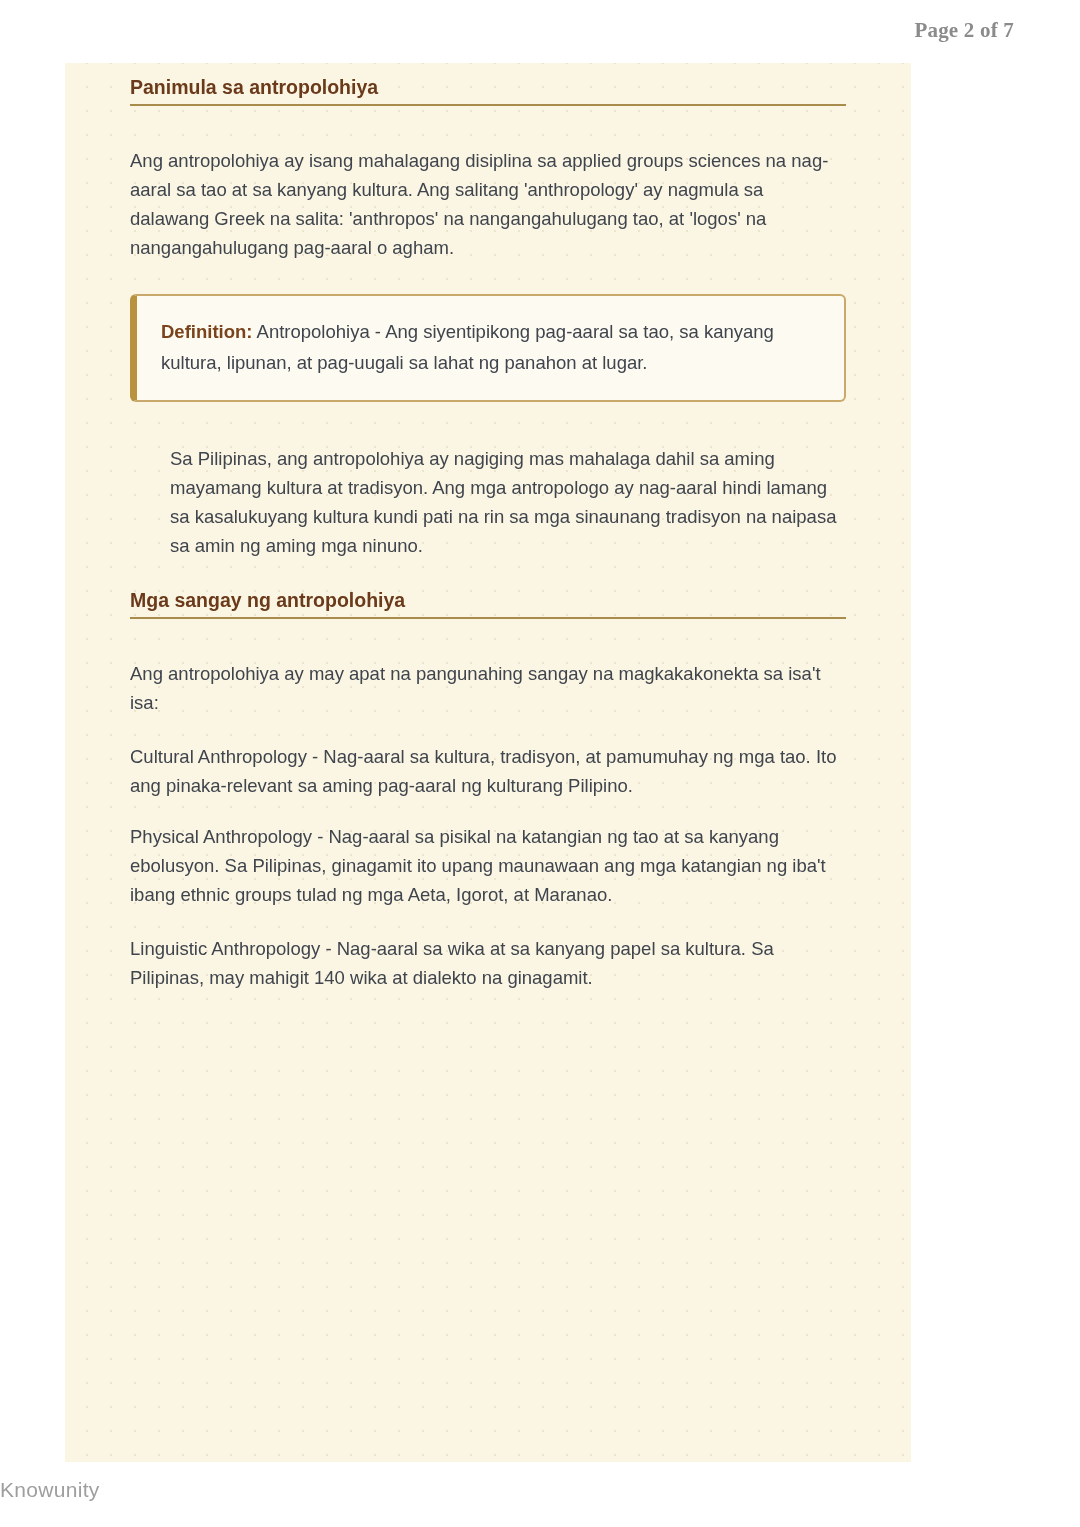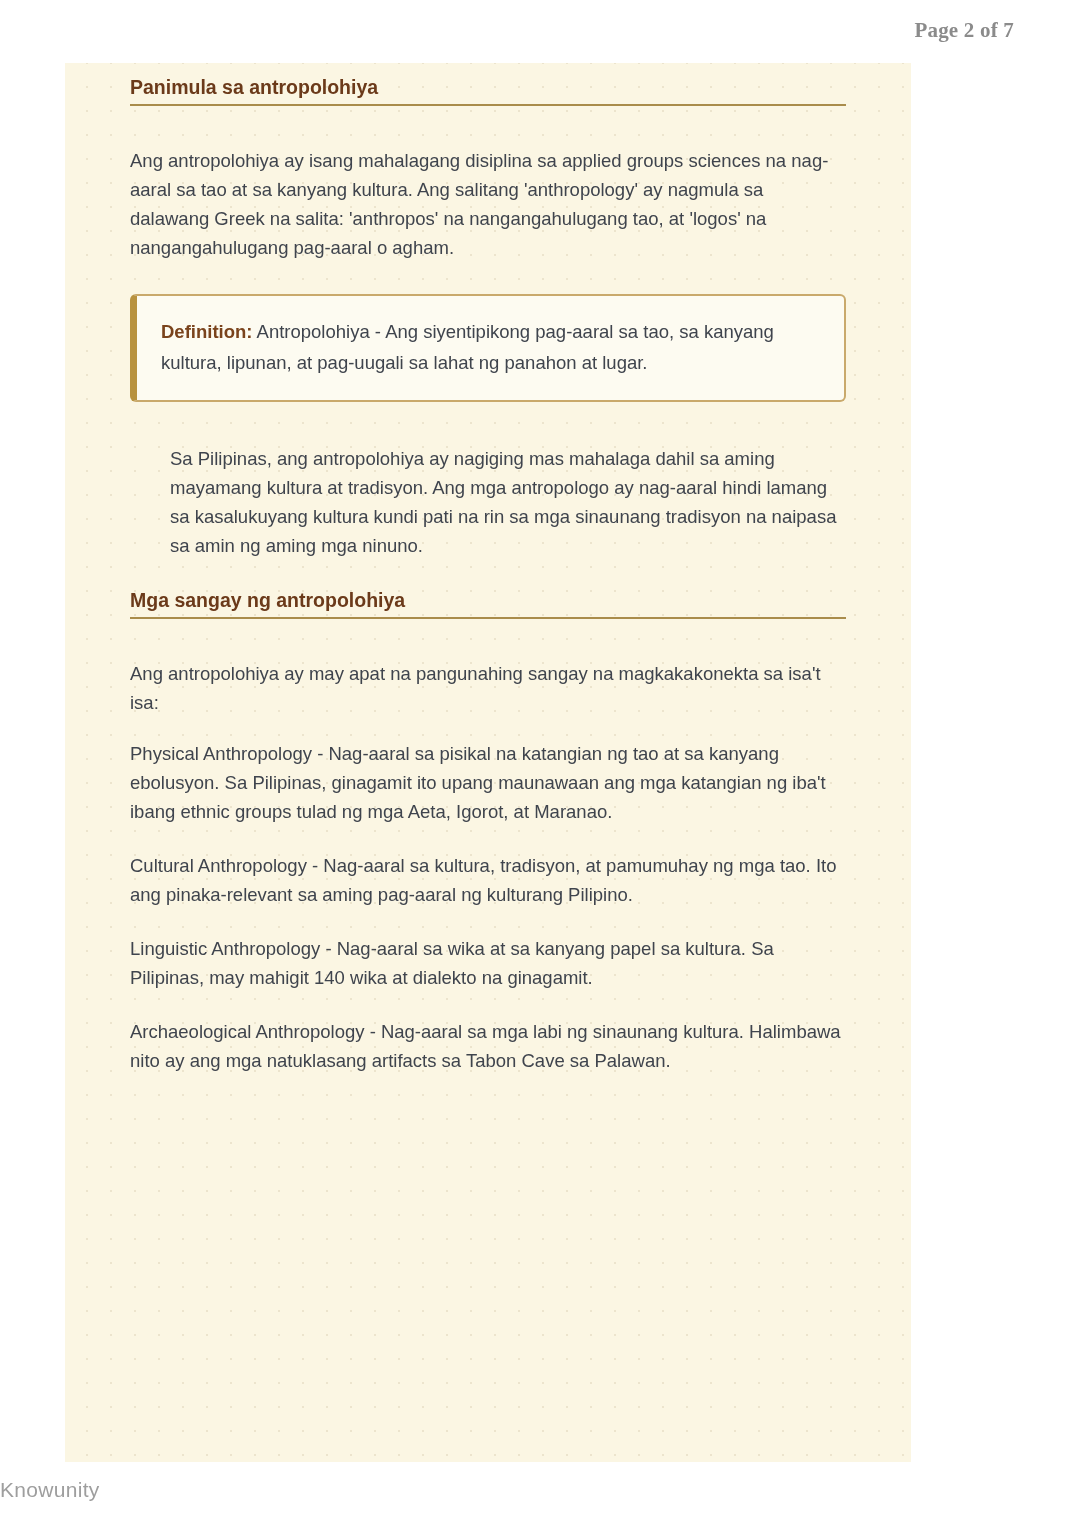--- a/index.html
+++ b/index.html
@@ -115,24 +115,23 @@
 
     <p class="para" style="margin-top:42px;margin-left:40px;">Sa Pilipinas, ang antropolohiya ay nagiging mas mahalaga dahil sa aming mayamang kultura at tradisyon. Ang mga antropologo ay nag-aaral hindi lamang sa kasalukuyang kultura kundi pati na rin sa mga sinaunang tradisyon na naipasa sa amin ng aming mga ninuno.</p>
   </section>
 
   <section class="section-2">
     <h2 class="section-heading">Mga sangay ng antropolohiya</h2>
     <hr class="heading-divider">
 
     <p class="para branch-intro">Ang antropolohiya ay may apat na pangunahing sangay na magkakakonekta sa isa't isa:</p>
 
+    <p class="para branch-para">Cultural Anthropology - Nag-aaral sa kultura, tradisyon, at pamumuhay ng mga tao. Ito ang pinaka-relevant sa aming pag-aaral ng kulturang Pilipino.</p>
+
     <p class="para branch-para" style="margin-top:22px;">Physical Anthropology - Nag-aaral sa pisikal na katangian ng tao at sa kanyang ebolusyon. Sa Pilipinas, ginagamit ito upang maunawaan ang mga katangian ng iba't ibang ethnic groups tulad ng mga Aeta, Igorot, at Maranao.</p>
-
-    <p class="para branch-para">Cultural Anthropology - Nag-aaral sa kultura, tradisyon, at pamumuhay ng mga tao. Ito ang pinaka-relevant sa aming pag-aaral ng kulturang Pilipino.</p>
 
     <p class="para branch-para">Linguistic Anthropology - Nag-aaral sa wika at sa kanyang papel sa kultura. Sa Pilipinas, may mahigit 140 wika at dialekto na ginagamit.</p>
 
-    <p class="para branch-para">Archaeological Anthropology - Nag-aaral sa mga labi ng sinaunang kultura. Halimbawa nito ay ang mga natuklasang artifacts sa Tabon Cave sa Palawan.</p>
   </section>
 
 </div>
 
 <div class="footer-brand">Knowunity</div>
 
 </body></html>

